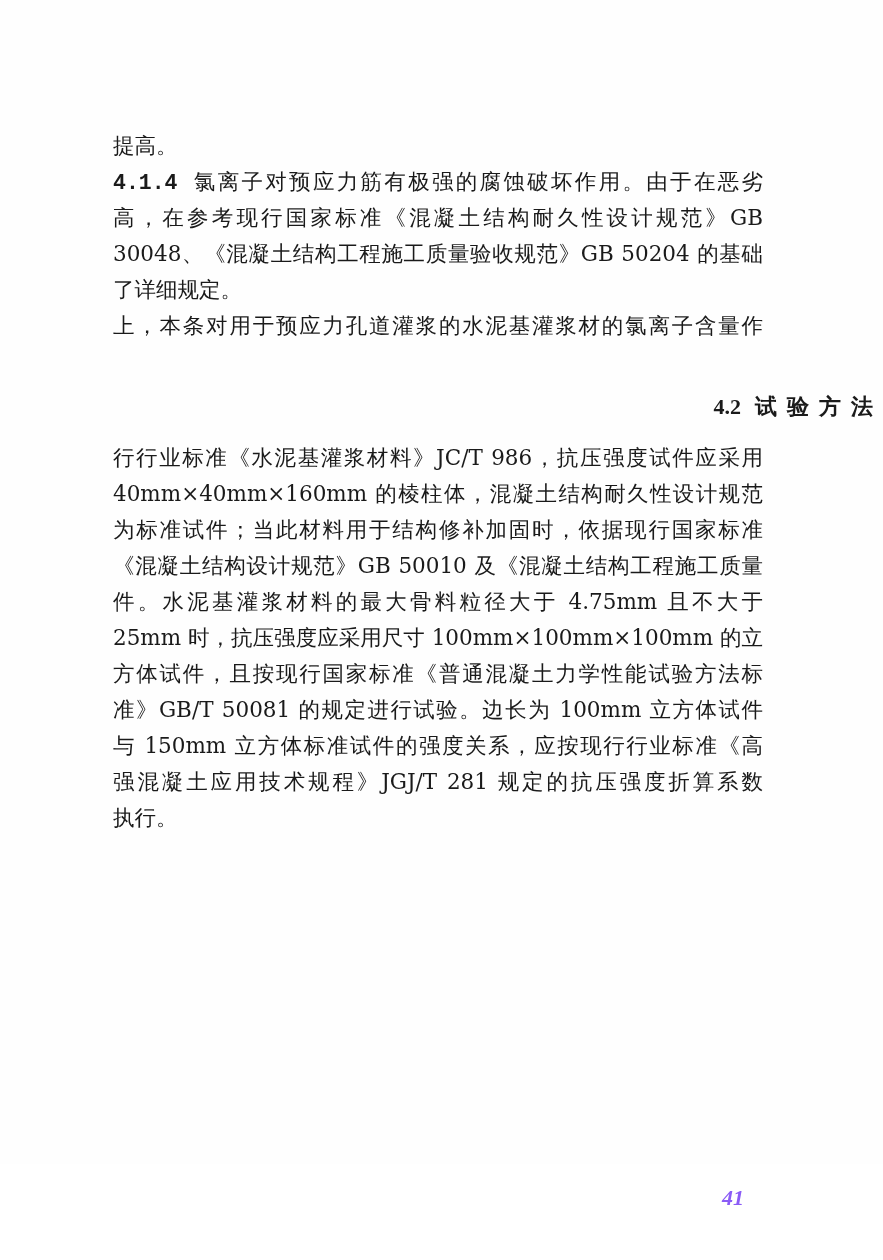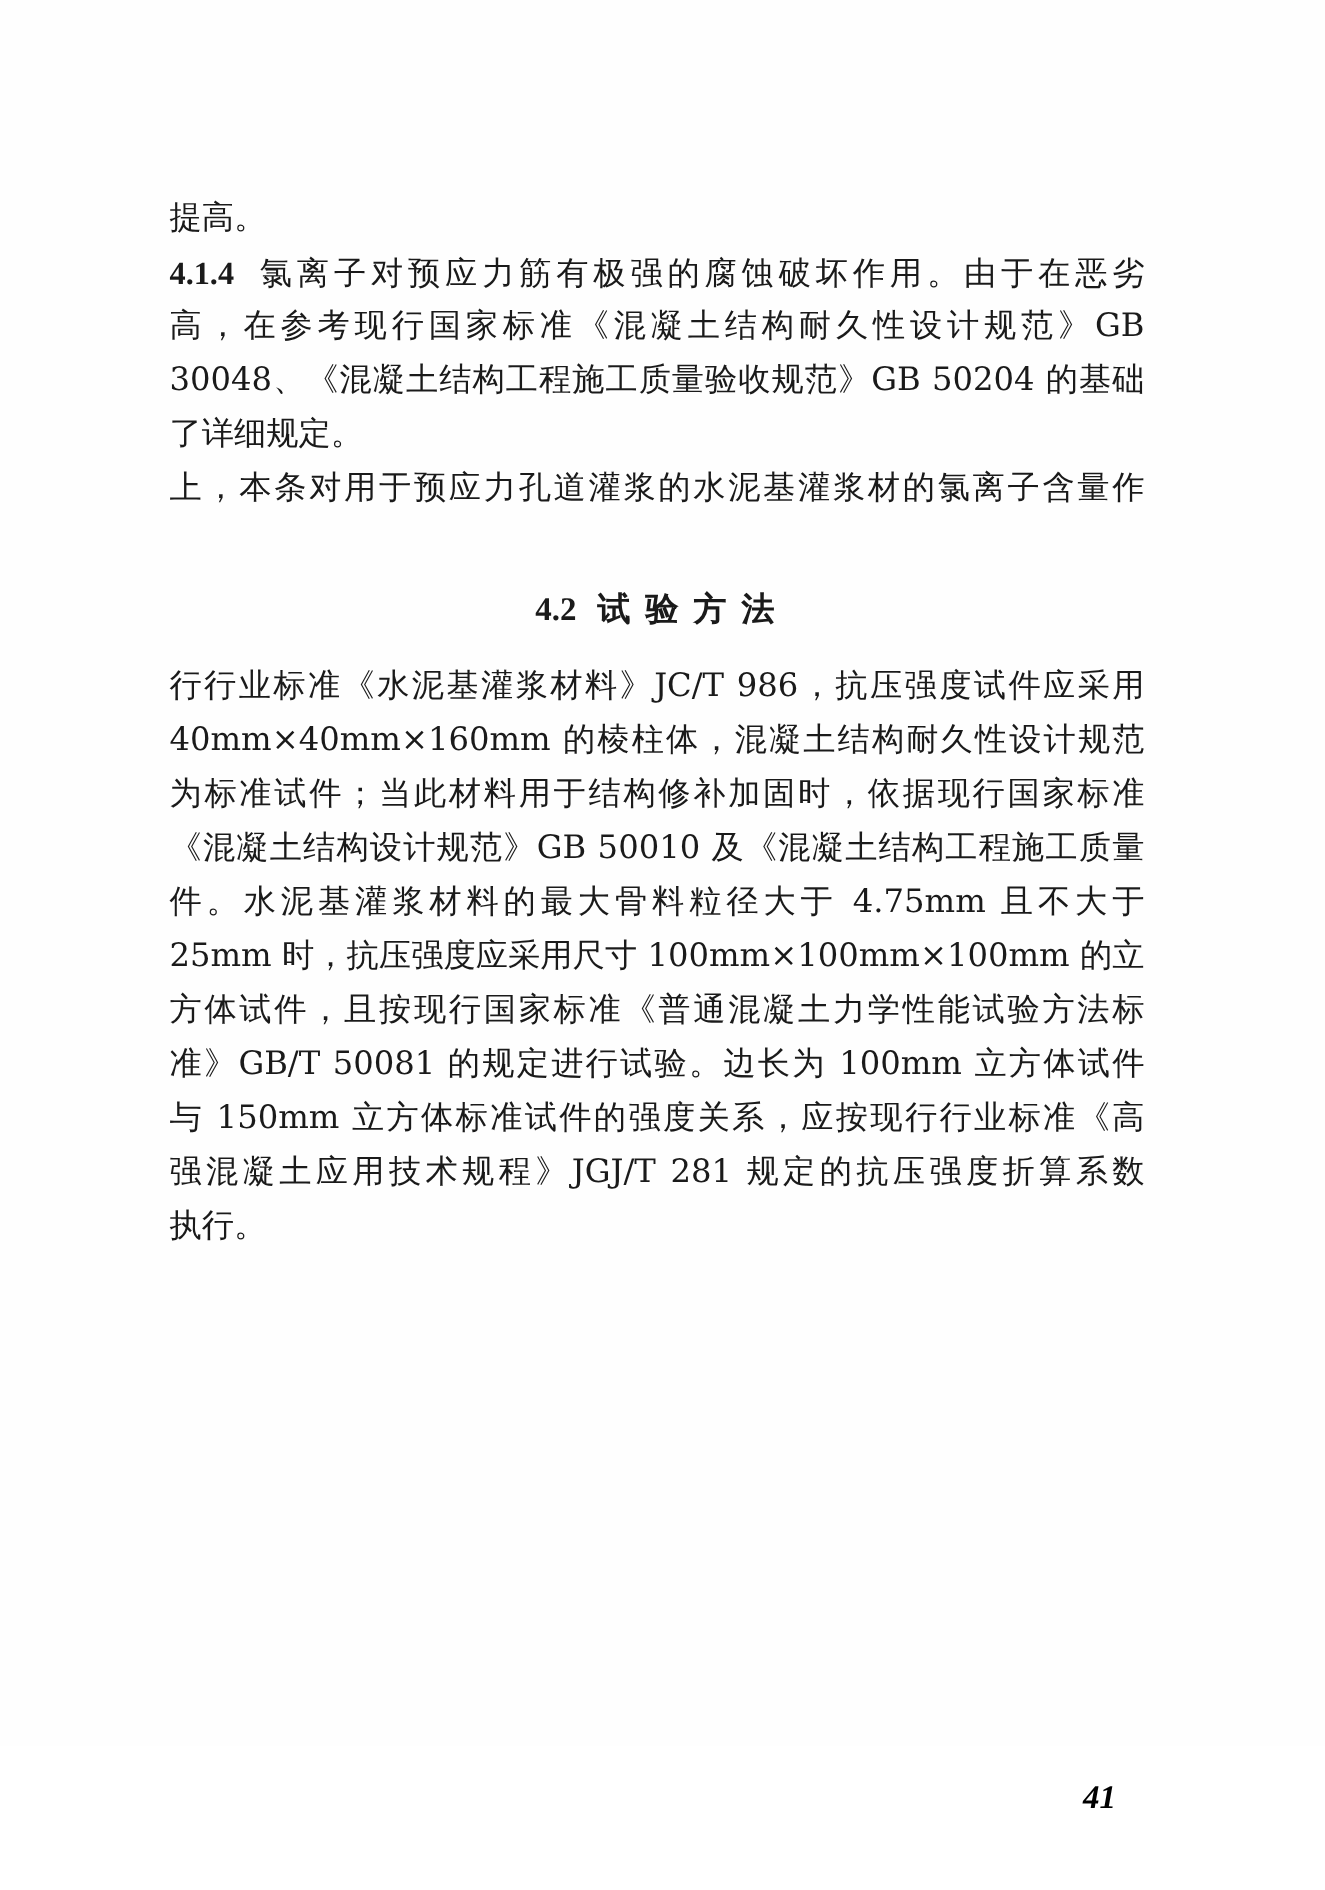--- a/index.html
+++ b/index.html
@@ -33,49 +33,49 @@
       font-size: 21.5px;
       white-space: nowrap;
       text-align: justify;
       text-align-last: justify;
       letter-spacing: 0px;
     }
     .line.last {
       text-align-last: left;
     }
     .clause-no {
-      font-family: Liberation Serif, serif;
+      font-family: Liberation Mono, monospace;
       font-weight: bold;
       margin-right: 14px;
     }
     .section-heading {
       position: absolute;
       left: 0;
       width: 883px;
       top: 388px;
-      text-align: center;
+      text-align: right;
       font-size: 22px;
       font-weight: bold;
       line-height: 36px;
       letter-spacing: 10px;
     }
     .section-heading .sec-no {
       letter-spacing: 0px;
       margin-right: 14px;
       font-family: "Liberation Serif", serif;
     }
     .page-number {
       position: absolute;
       left: 722px;
       top: 1185px;
       font-family: "Liberation Serif", serif;
       font-style: italic;
       font-weight: bold;
       font-size: 22px;
-      color: #000000;
+      color: #8b5cf6;
     }
     .watermark {
       position: absolute;
       left: 295px;
       top: 598px;
       font-size: 30px;
       font-weight: bold;
       color: rgba(235, 90, 120, 0.45);
       letter-spacing: 2px;
       font-family: "DejaVu Sans", sans-serif;

